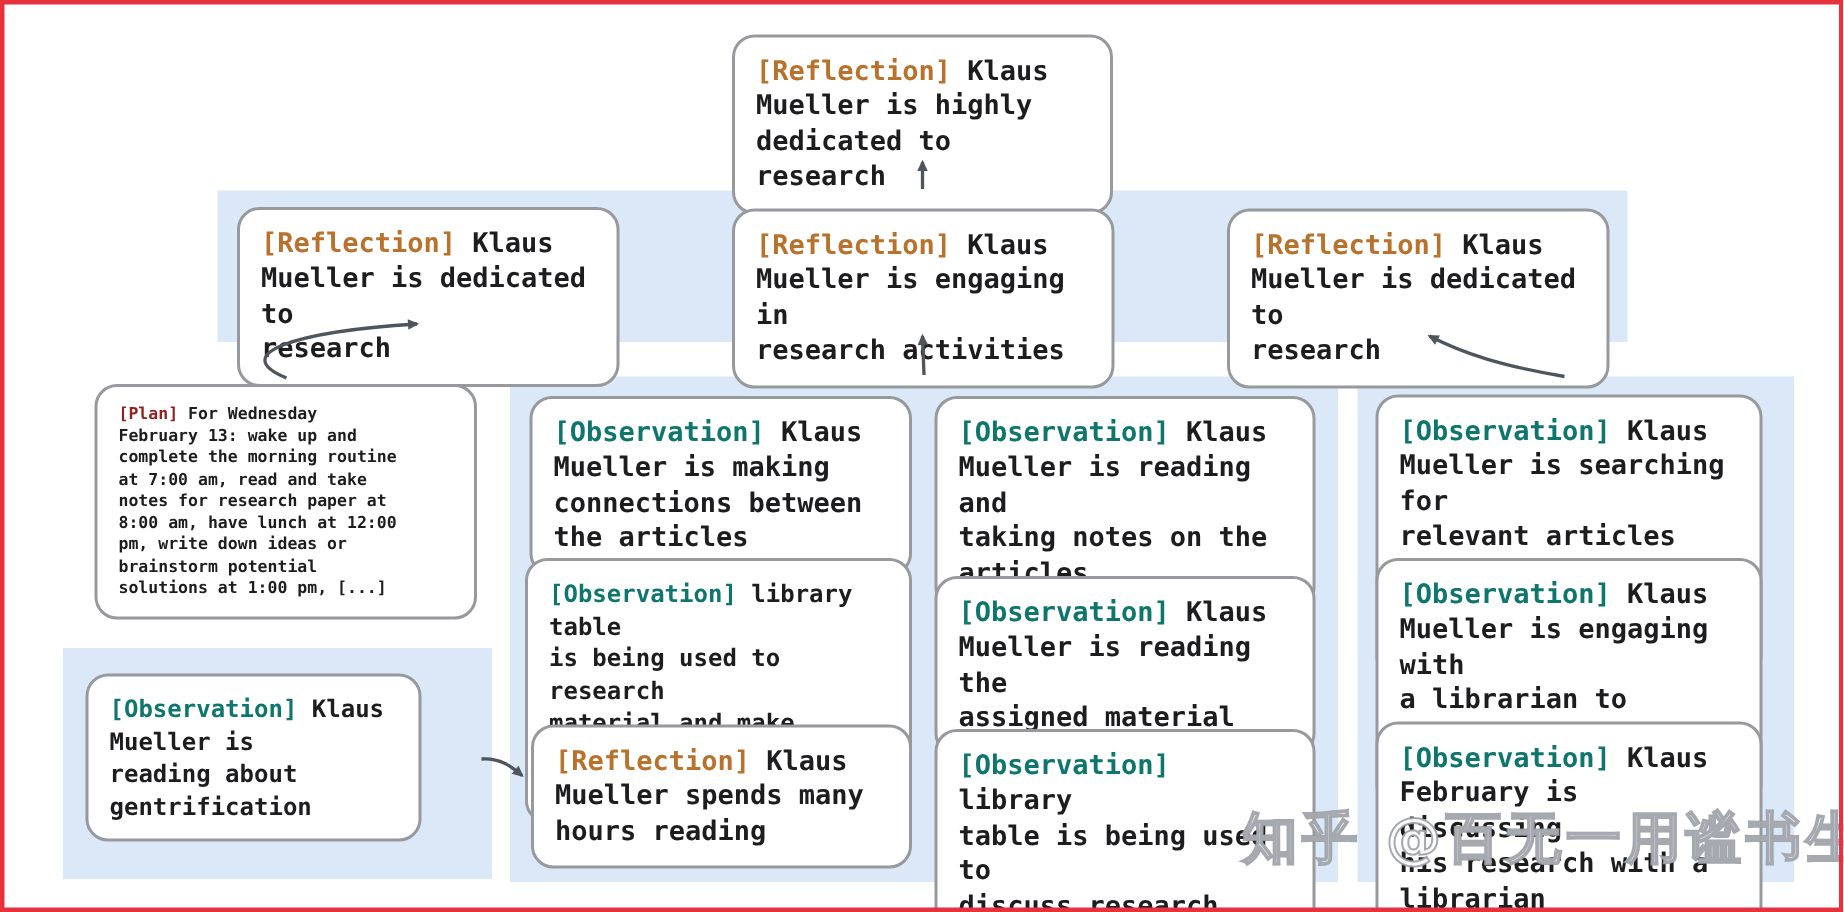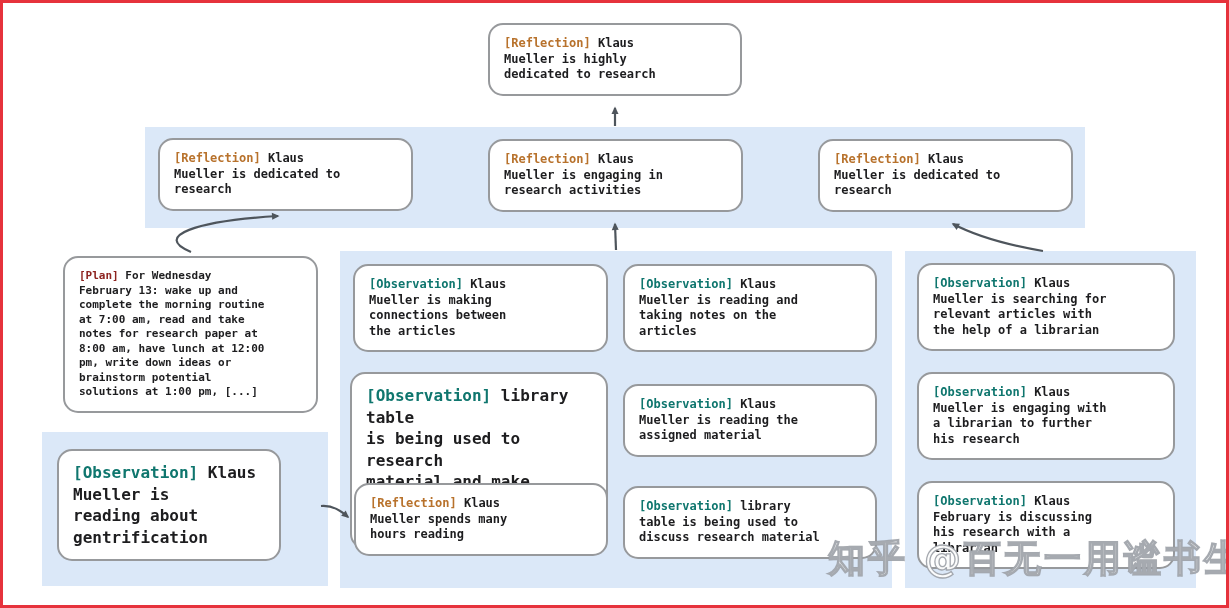--- a/index.html
+++ b/index.html
@@ -11,21 +11,21 @@
   .band{position:absolute;background:#dbe8f8;z-index:1;}
   .node{
     position:absolute;background:#ffffff;border:2px solid #97999c;border-radius:15px;
     padding:11px 14px;z-index:4;font-weight:bold;color:#1d1d1f;line-height:1.3;
     box-sizing:border-box;
   }
   .node .body{white-space:pre-wrap;}
   .tag-reflection{color:#b8722c;}
   .tag-plan{color:#8e2420;}
   .tag-observation{color:#0f766e;}
-  .fs-std{font-size:12px;}
+  .fs-std{font-size:18px;}
   .fs-plan{font-size:11px;line-height:1.32;}
   .fs-small{font-size:16px;line-height:1.35;}
   #arrows{position:absolute;left:0;top:0;z-index:5;pointer-events:none;}
   .watermark{
     position:absolute;left:828px;top:534px;z-index:55;
     font-family:"DejaVu Sans","Liberation Sans",sans-serif;
     font-size:37px;font-weight:bold;letter-spacing:3px;
     color:rgba(255,255,255,0.93);
     -webkit-text-stroke:1.3px rgba(150,155,162,0.85);
     text-shadow:0 0 1px rgba(150,155,162,0.5);

